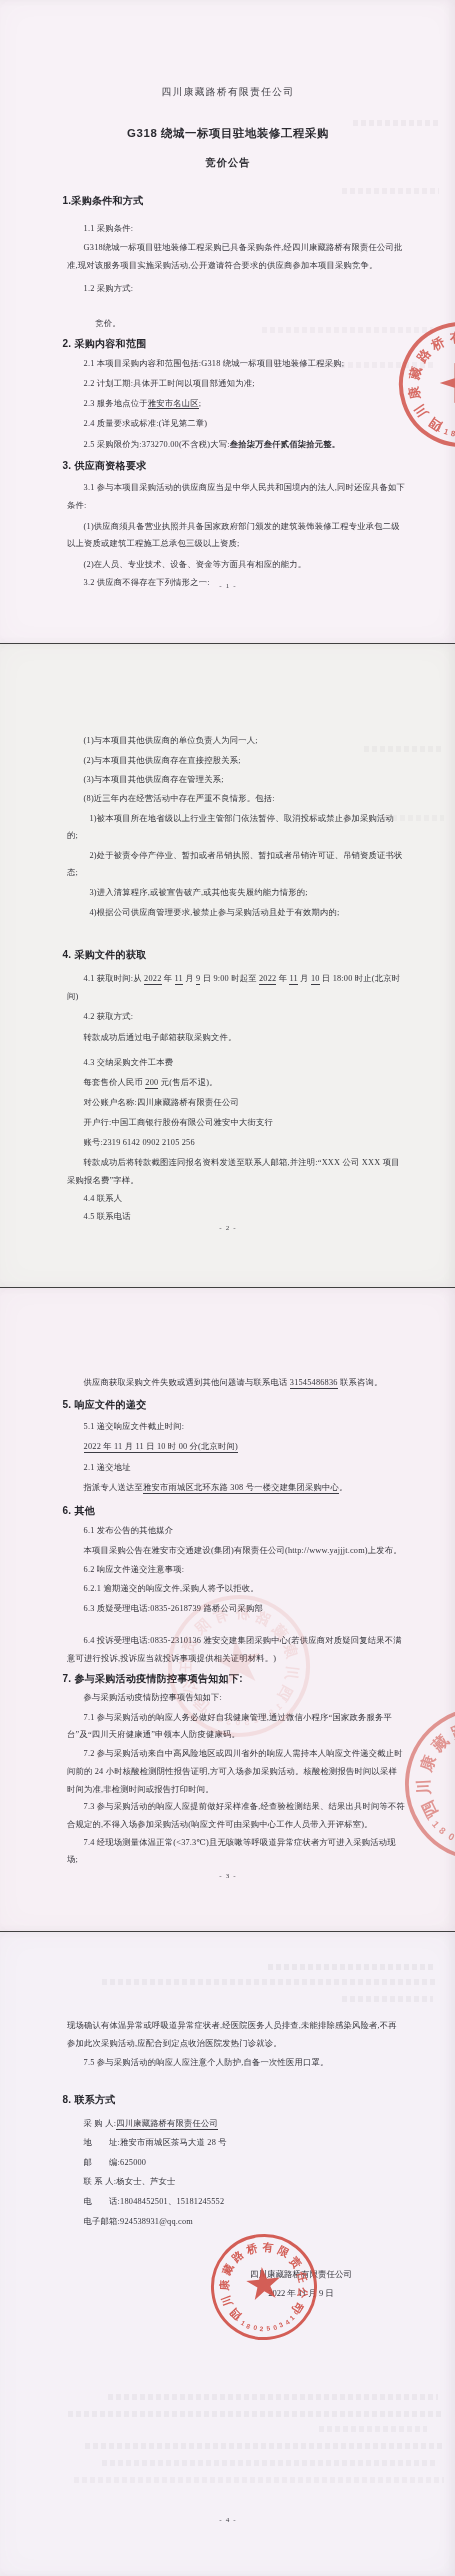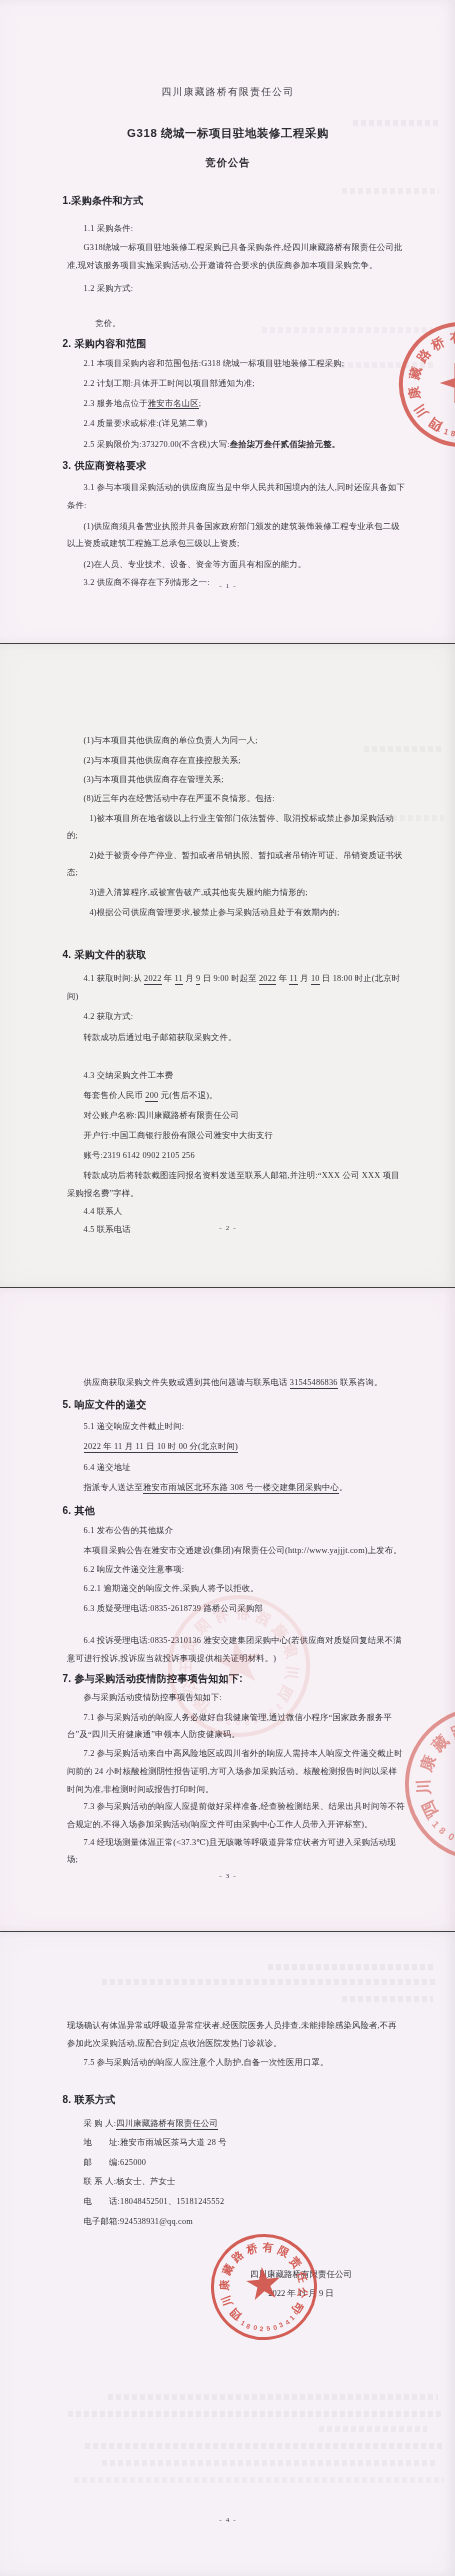--- a/index.html
+++ b/index.html
@@ -92,41 +92,41 @@
         <p class="blk item" style="margin-top: 1.1px;"><span>(3)与本项目其他供应商存在管理关系;</span></p>
         <p class="blk item" style="margin-top: 1.7px;"><span>(8)近三年内在经营活动中存在严重不良情形。包括:</span></p>
         <p class="blk sub" style="margin-top: 1.7px;"><span>1)被本项目所在地省级以上行业主管部门依法暂停、取消投标或禁止参加采购活动的;</span></p>
         <p class="blk sub" style="margin-top: 1.7px;"><span>2)处于被责令停产停业、暂扣或者吊销执照、暂扣或者吊销许可证、吊销资质证书状态;</span></p>
         <p class="blk sub" style="margin-top: 2.3px;"><span>3)进入清算程序,或被宣告破产,或其他丧失履约能力情形的;</span></p>
         <p class="blk sub" style="margin-top: 2.3px;"><span>4)根据公司供应商管理要求,被禁止参与采购活动且处于有效期内的;</span></p>
         <p class="blk h1" style="margin-top: 24px;"><span>4.  采购文件的获取</span></p>
         <p class="blk item" style="margin-top: 7.4px;"><span>4.1 获取时间:从 </span><span class="u">2022</span><span> 年 </span><span class="u">11</span><span> 月 </span><span class="u">9</span><span> 日 9:00 时起至 </span><span class="u">2022</span><span> 年 </span><span class="u">11</span><span> 月 </span><span class="u">10</span><span> 日 18:00 时止(北京时间)</span></p>
         <p class="blk item" style="margin-top: 2.3px;"><span>4.2 获取方式:</span></p>
         <p class="blk item" style="margin-top: 3.4px;"><span>转款成功后通过电子邮箱获取采购文件。</span></p>
-        <p class="blk item" style="margin-top: 20px;"><span>4.3 交纳采购文件工本费</span></p>
+        <p class="blk item" style="margin-top: 7px;"><span>4.3 交纳采购文件工本费</span></p>
         <p class="blk item" style="margin-top: 2.3px;"><span>每套售价人民币 </span><span class="u">200</span><span> 元(售后不退)。</span></p>
         <p class="blk item" style="margin-top: 2.8px;"><span>对公账户名称:四川康藏路桥有限责任公司</span></p>
         <p class="blk item" style="margin-top: 2.3px;"><span>开户行:中国工商银行股份有限公司雅安中大街支行</span></p>
         <p class="blk item" style="margin-top: 2.3px;"><span>账号:2319 6142 0902 2105 256</span></p>
         <p class="blk item" style="margin-top: 2.3px;"><span>转款成功后将转款截图连同报名资料发送至联系人邮箱,并注明:“XXX 公司 XXX 项目采购报名费”字样。</span></p>
         <p class="blk item" style="margin-top: 0px;"><span>4.4 联系人</span></p>
         <p class="blk item" style="margin-top: 0px;"><span>4.5 联系电话</span></p>
       </div>
     <div class="ghost" style="top:102px;left:364px;width:80px;opacity:.4"></div>
     <div class="ghost" style="top:171px;left:376px;width:68px;opacity:.35"></div>
     <div class="pagenum" style="top:580px">- 2 -</div>
   </div>
 
   <div class="page p3">
     <div class="content">
         <p class="blk item" style="margin-top: 86px;"><span>供应商获取采购文件失败或遇到其他问题请与联系电话 </span><span class="u">31545486836</span><span> 联系咨询。</span></p>
         <p class="blk h1" style="margin-top: 4px;"><span>5.  响应文件的递交</span></p>
         <p class="blk item" style="margin-top: 5.1px;"><span>5.1 递交响应文件截止时间:</span></p>
         <p class="blk item" style="margin-top: 2.8px;"><span class="u">2022 年 11 月 11 日 10 时 00 分(北京时间)</span></p>
-        <p class="blk item" style="margin-top: 2.8px;"><span>6.4 递交地址</span></p>
+        <p class="blk item" style="margin-top: 2.8px;"><span>2.1 递交地址</span></p>
         <p class="blk item" style="margin-top: 2.8px;"><span>指派专人送达至</span><span class="u">雅安市雨城区北环东路 308 号一楼交建集团采购中心</span><span>。</span></p>
         <p class="blk h1" style="margin-top: 4.6px;"><span>6. 其他</span></p>
         <p class="blk item" style="margin-top: 3.4px;"><span>6.1 发布公告的其他媒介</span></p>
         <p class="blk item" style="margin-top: 2.3px;"><span>本项目采购公告在雅安市交通建设(集团)有限责任公司(http://www.yajjjt.com)上发布。</span></p>
         <p class="blk item" style="margin-top: 1.1px;"><span>6.2 响应文件递交注意事项:</span></p>
         <p class="blk item" style="margin-top: 1.7px;"><span>6.2.1 逾期递交的响应文件,采购人将予以拒收。</span></p>
         <p class="blk item" style="margin-top: 1.7px;"><span>6.3 质疑受理电话:0835-2618739 路桥公司采购部</span></p>
         <p class="blk item" style="margin-top: 15px;"><span>6.4 投诉受理电话:0835-2310136 雅安交建集团采购中心(若供应商对质疑回复结果不满意可进行投诉,投诉应当就投诉事项提供相关证明材料。)</span></p>
         <p class="blk h1" style="margin-top: 2.3px;"><span>7. 参与采购活动疫情防控事项告知如下:</span></p>
         <p class="blk item" style="margin-top: 2.3px;"><span>参与采购活动疫情防控事项告知如下:</span></p>

